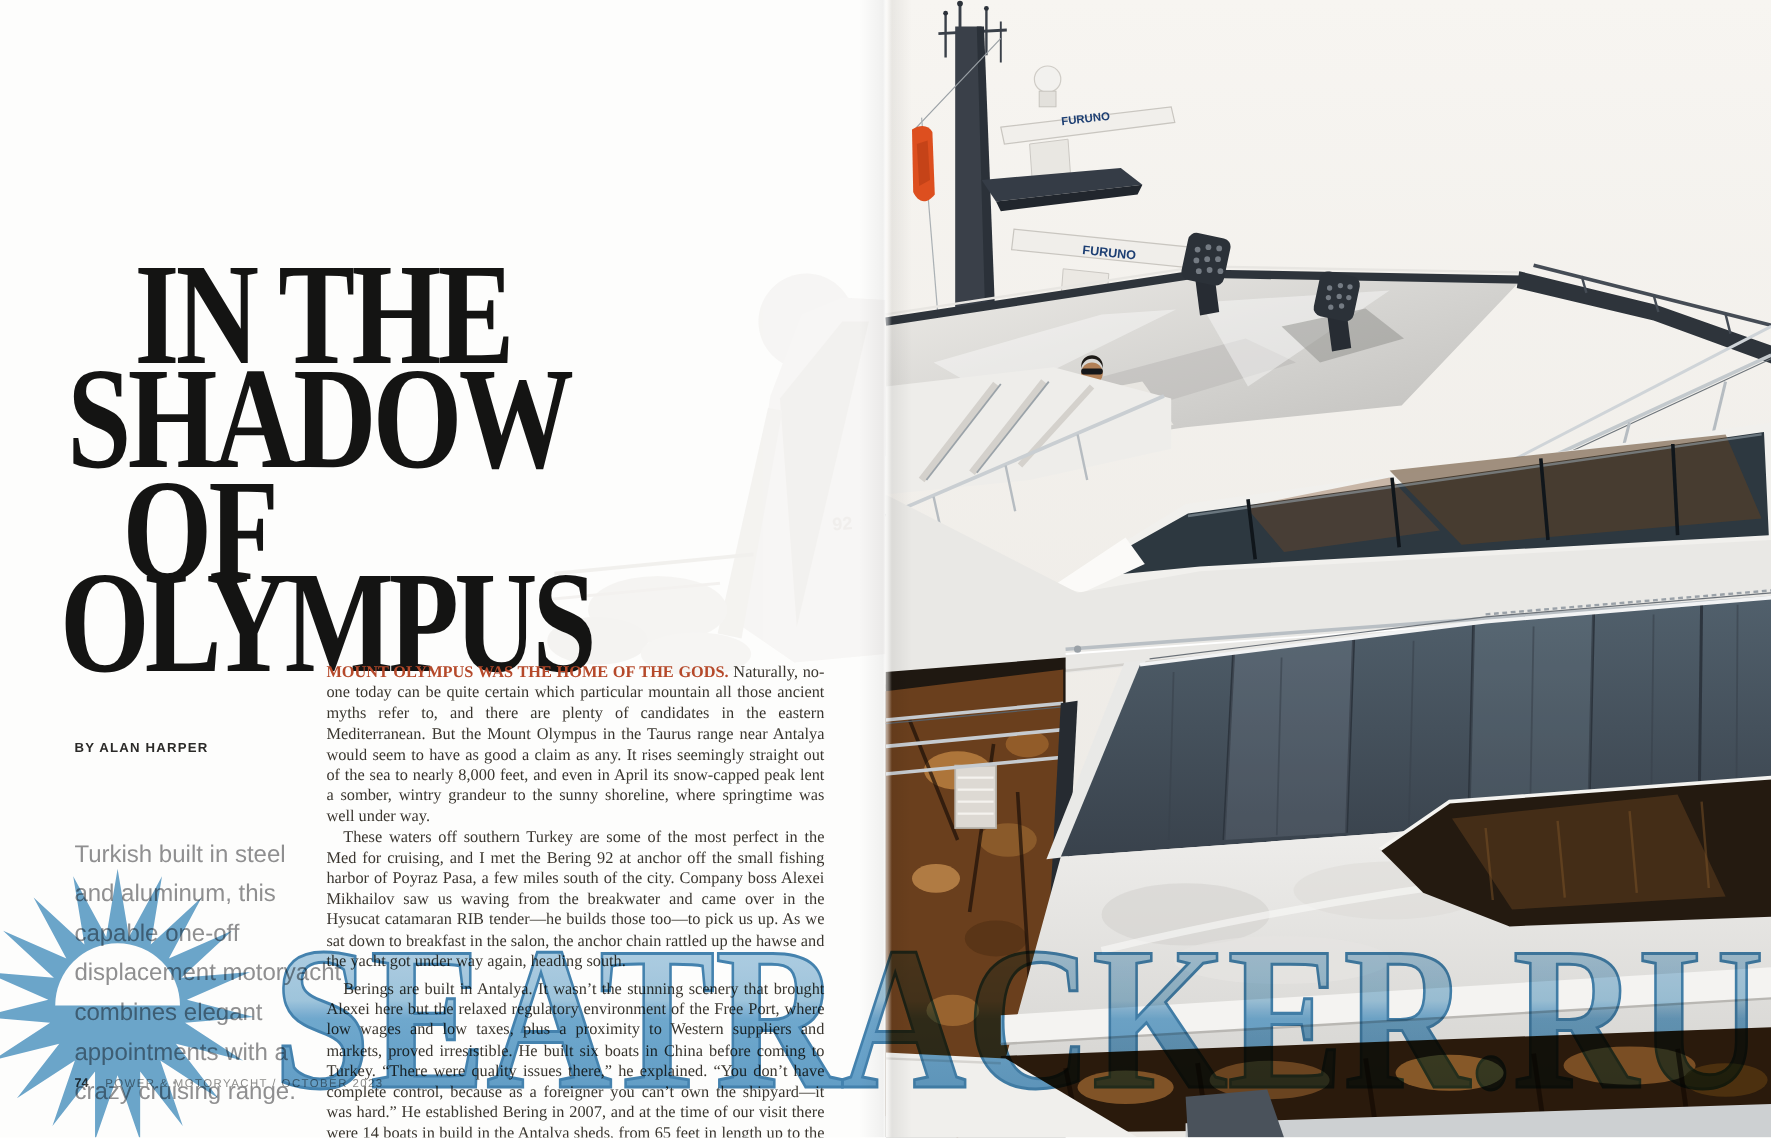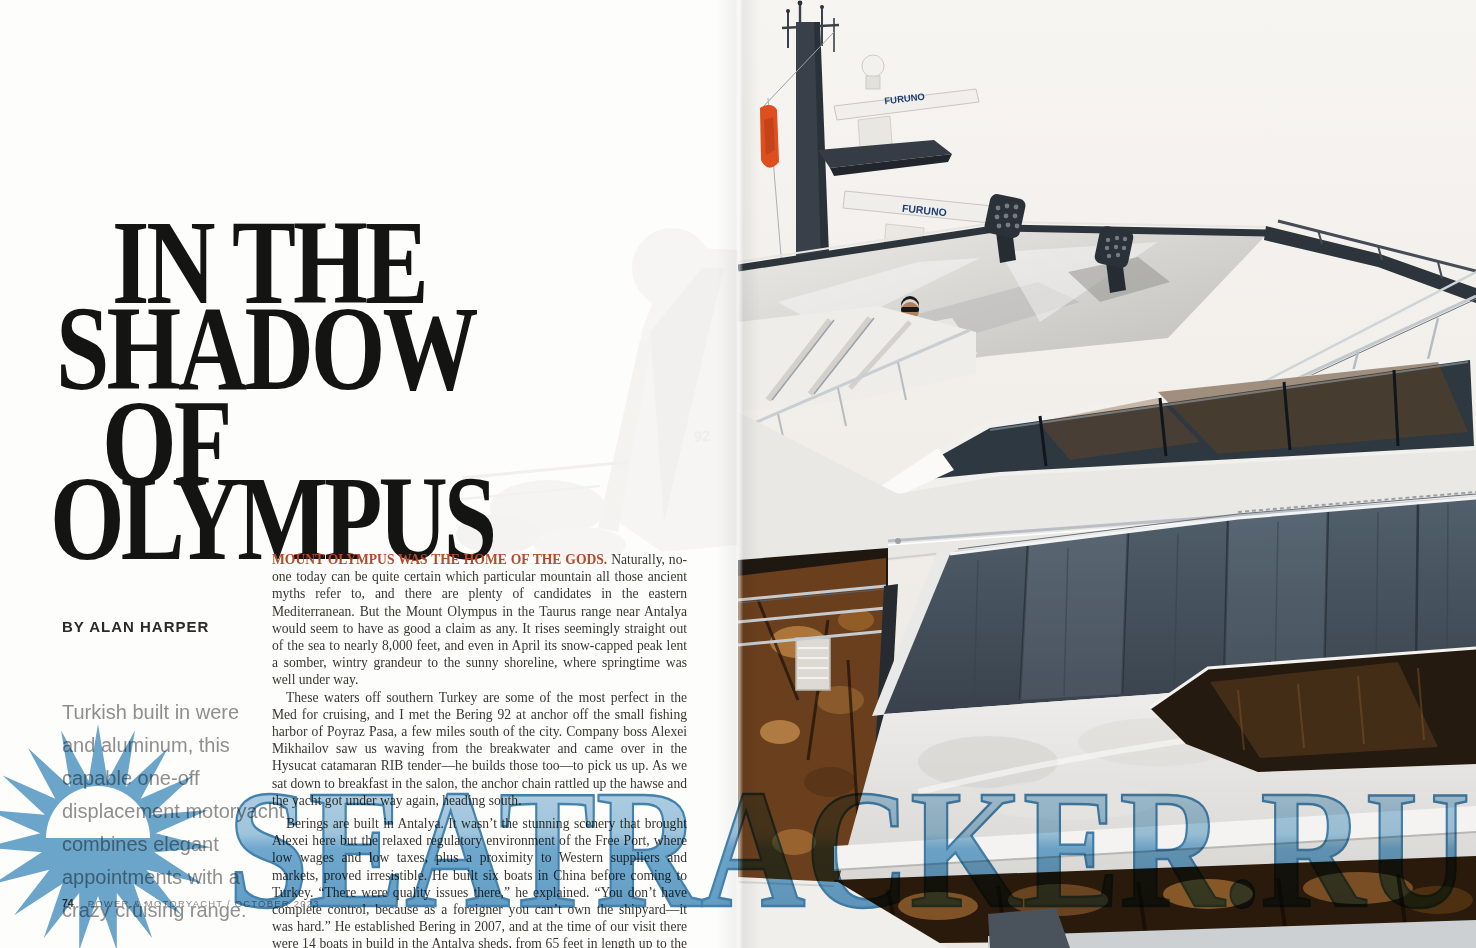--- a/index.html
+++ b/index.html
@@ -10,21 +10,21 @@
   
   .title-line{position:absolute;font-family:"Liberation Serif",serif;font-weight:700;
     color:#141413;letter-spacing:-3px;font-size:96px;line-height:1;
     transform:scaleY(1.26);transform-origin:left top;white-space:nowrap;}
   #t1{left:112px;top:202px;}
   #t2{left:56px;top:288px;}
   #t3{left:102px;top:382px;}
   #t4{left:50px;top:458px;letter-spacing:-4px;}
 
   .byline{left:62px;top:618px;font-family:"Liberation Sans",sans-serif;font-weight:700;
-    font-size:15px;letter-spacing:1px;color:#2b2a28;}
+    font-size:11px;letter-spacing:1px;color:#2b2a28;}
 
   .deck{left:62px;top:696px;width:270px;font-family:"Liberation Sans",sans-serif;
     font-size:20px;line-height:33px;color:#8f8f90;font-weight:400;}
   .deck span{display:block;}
 
   .body-col{left:272px;top:551px;width:415px;color:#3a362f;
     font-size:13.6px;line-height:17.2px;text-align:justify;}
   .body-col p{margin:0;text-indent:14px;}
   .body-col p.first{text-indent:0;}
   .body-col p.section-start{margin-top:6px;}
@@ -65,21 +65,21 @@
 </svg>
 
 <div class="title-line" id="t1">IN THE</div>
 <div class="title-line" id="t2">SHADOW</div>
 <div class="title-line" id="t3">OF</div>
 <div class="title-line" id="t4">OLYMPUS</div>
 
 <div class="abs byline">BY ALAN HARPER</div>
 
 <div class="abs deck">
-  <span>Turkish built in were</span>
+  <span>Turkish built in steel</span>
   <span>and aluminum, this</span>
   <span>capable one-off</span>
   <span>displacement motoryacht</span>
   <span>combines elegant</span>
   <span>appointments with a</span>
   <span>crazy cruising range.</span>
 </div>
 
 <div class="abs body-col">
   <p class="first"><span class="lead-in">MOUNT OLYMPUS WAS THE HOME OF THE GODS.</span><span> Naturally, no-one today can be quite certain which particular mountain all those ancient myths refer to, and there are plenty of candidates in the eastern Mediterranean. But the Mount Olympus in the Taurus range near Antalya would seem to have as good a claim as any. It rises seemingly straight out of the sea to nearly 8,000 feet, and even in April its snow-capped peak lent a somber, wintry grandeur to the sunny shoreline, where springtime was well under way.</span></p>

